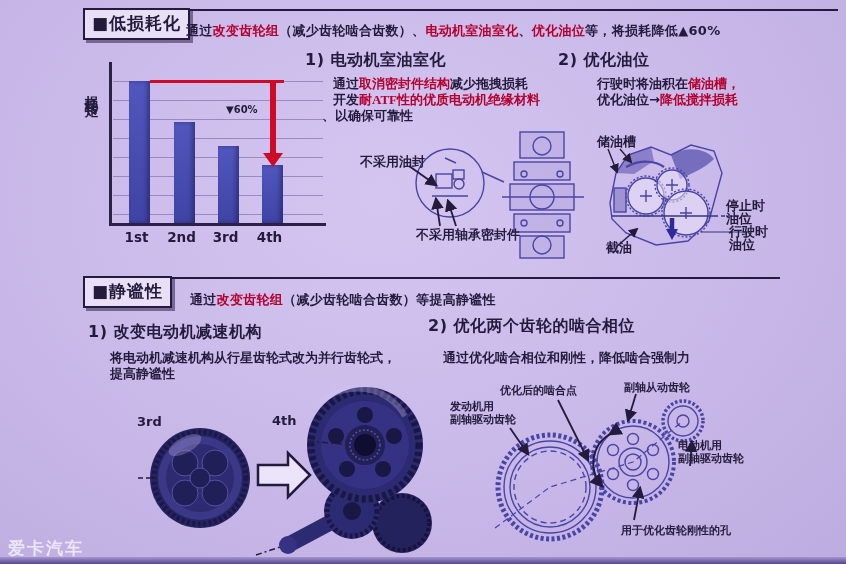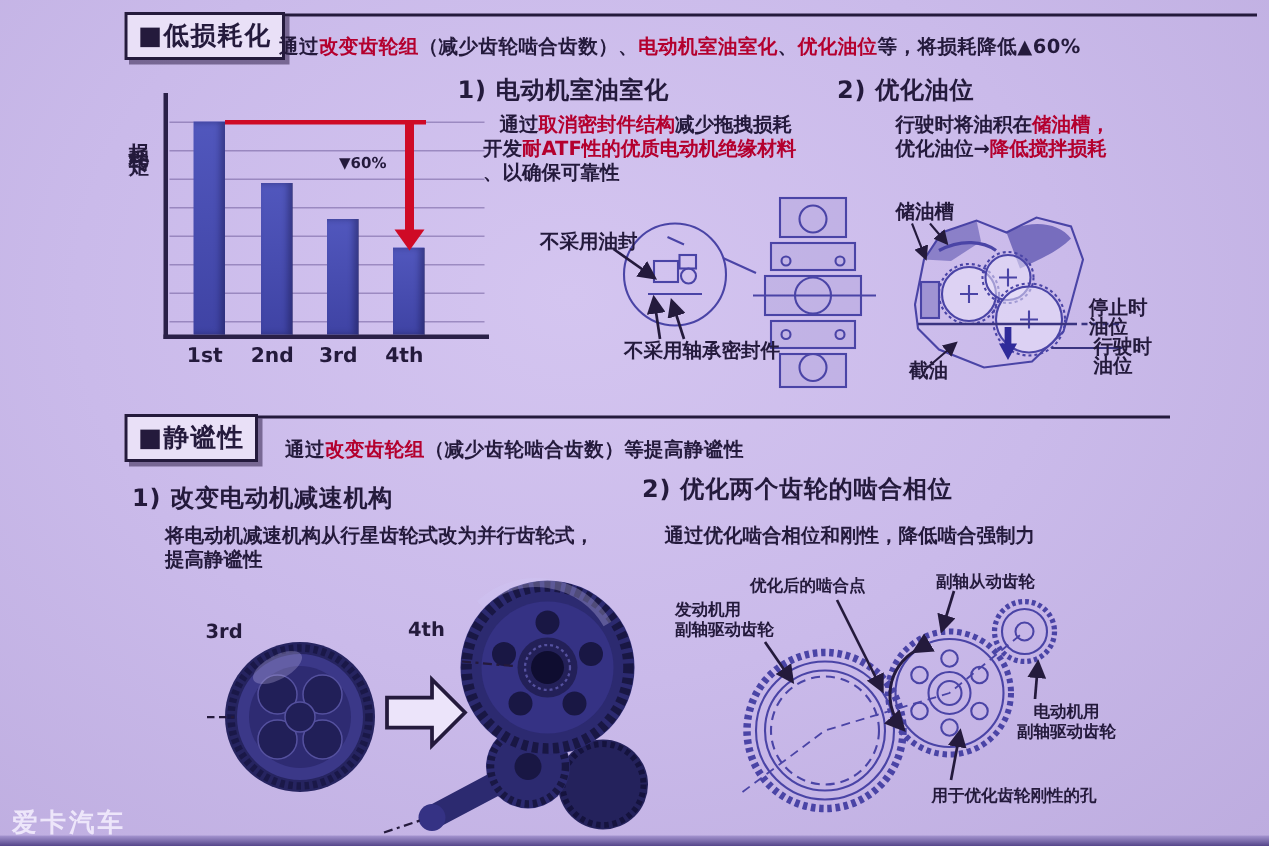--- a/index.html
+++ b/index.html
@@ -87,21 +87,21 @@
         <div class="cat" style="left: 27.5px;">1st</div>
         <div class="cat" style="left: 72.5px;">2nd</div>
         <div class="cat" style="left: 116.5px;">3rd</div>
         <div class="cat" style="left: 160.5px;">4th</div>
       </div>
   </div>
 
   <div class="abs num-heading" style="left:305px;top:50px;">1) 电动机室油室化</div>
   <div class="abs" style="left:322px;top:76px;">
     <div class="body-text" style="margin-left:11px;"><span>通过</span><span class="red">取消密封件结构</span><span>减少拖拽损耗</span></div>
-    <div class="body-text" style="margin-left:0;"><span>开发</span><span class="red">耐ATF性的优质电动机绝缘材料</span></div>
+    <div class="body-text" style="margin-left:11px;font-family:Liberation Serif, serif;"><span>开发</span><span class="red">耐ATF性的优质电动机绝缘材料</span></div>
     <div class="body-text"><span>、以确保可靠性</span></div>
   </div>
 
   <svg class="abs" style="left:352px;top:126px;" width="235" height="140" viewBox="0 0 235 140">
     <defs>
       <marker id="mDark" viewBox="0 0 10 10" refX="8" refY="5" markerWidth="7" markerHeight="7" orient="auto">
         <path d="M0,0 L10,5 L0,10 Z" fill="#241a3c"></path>
       </marker>
       <marker id="mInk" viewBox="0 0 10 10" refX="8" refY="5" markerWidth="6" markerHeight="6" orient="auto">
         <path d="M0,0 L10,5 L0,10 Z" fill="#4a44a6"></path>
@@ -280,19 +280,19 @@
       <line x1="196" y1="16" x2="188" y2="42" marker-end="url(#mDark)"></line>
       <line x1="70" y1="50" x2="88" y2="76" marker-end="url(#mDark)"></line>
       <line x1="250" y1="88" x2="252" y2="64" marker-end="url(#mDark)"></line>
       <line x1="194" y1="142" x2="200" y2="110" marker-end="url(#mDark)"></line>
     </g>
   </svg>
   <div class="abs mlabel" style="left:500px;top:384px;">优化后的啮合点</div>
   <div class="abs mlabel" style="left:624px;top:381px;">副轴从动齿轮</div>
   <div class="abs mlabel" style="left:450px;top:400px;">发动机用
 副轴驱动齿轮</div>
-  <div class="abs mlabel" style="left:678px;top:468px;text-align:center;">电动机用
+  <div class="abs mlabel" style="left:678px;top:439px;">电动机用
 副轴驱动齿轮</div>
   <div class="abs mlabel" style="left:621px;top:524px;">用于优化齿轮刚性的孔</div>
 
   <div class="abs watermark" style="left:8px;top:537px;">爱卡汽车</div>
   <div class="abs bottom-strip"></div>
 </div>
 
 </body></html>

